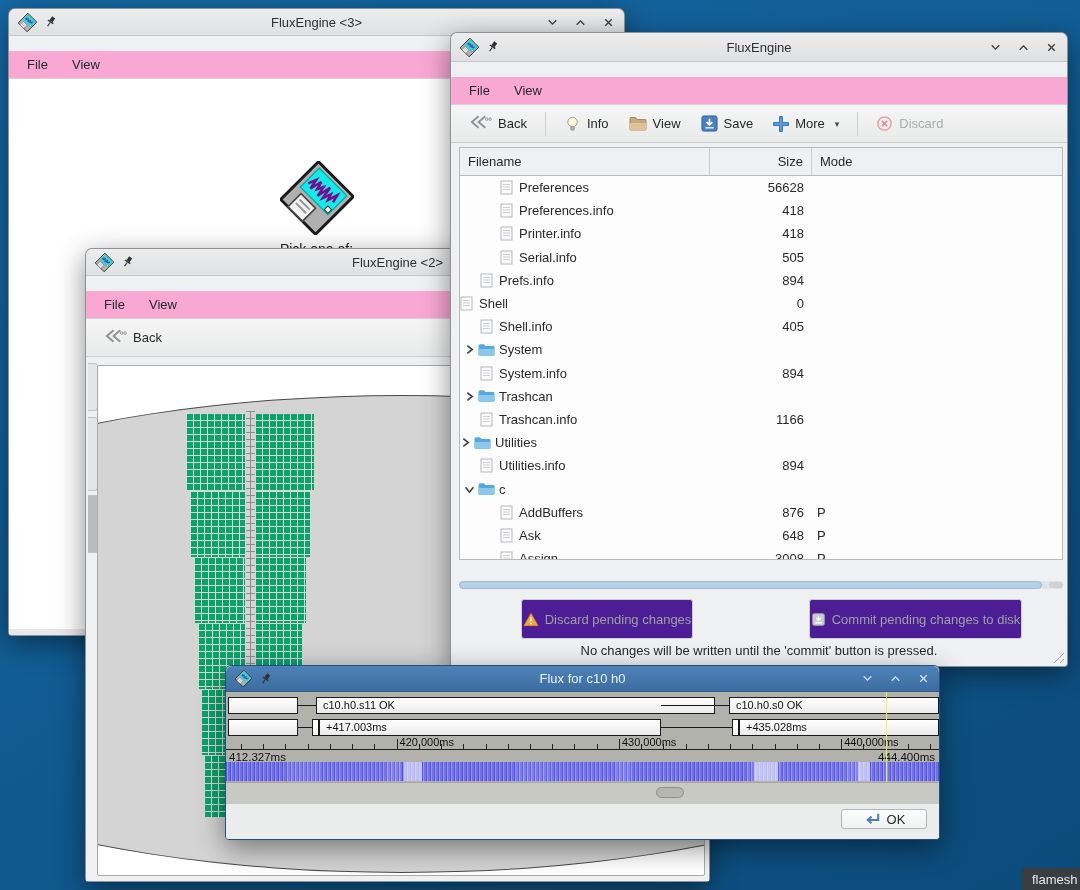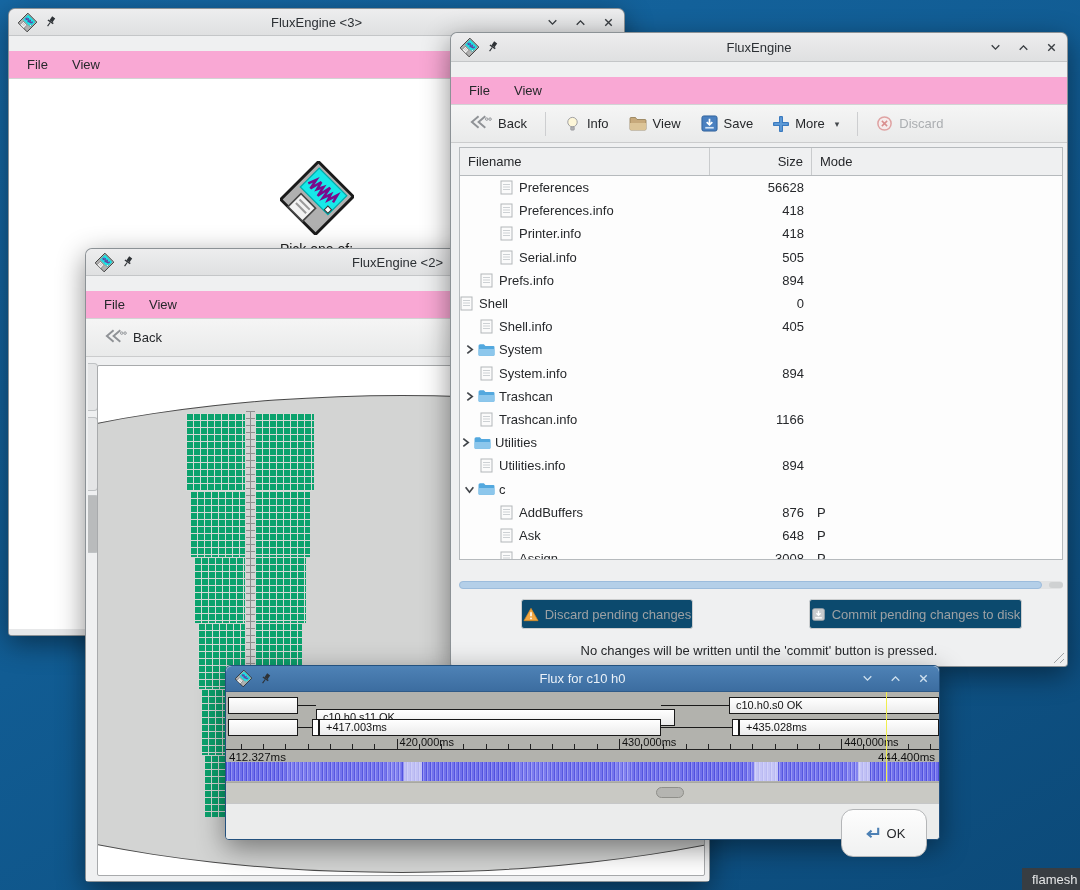--- a/index.html
+++ b/index.html
@@ -68,21 +68,21 @@
   .cname{width:250px;overflow:hidden;white-space:nowrap;}
   .csize{width:102px;justify-content:flex-end;padding-right:8px;}
   .cmode{flex:1;padding-left:5px;}
   .ch{width:11px;height:11px;flex:none;margin-right:3px;}
   .fi{width:13px;height:15px;flex:none;margin-right:6px;}
   .fo{width:17px;height:14px;flex:none;margin-right:4px;}
   .hscroll{position:absolute;left:8px;top:438px;width:604px;height:8px;background:#e2e3e4;border-radius:4px;}
   .hscroll .handle{position:absolute;left:0;top:0;height:8px;width:96.5%;background:#b4cfe8;
     border:1px solid #9cbcdc;border-radius:4px;box-sizing:border-box;}
   .hscroll .stub{position:absolute;right:0;top:1px;height:6px;width:14px;background:#cfd1d2;border-radius:3px;}
-  .bigbtn{position:absolute;top:456px;height:30px;background:#0c4a6e;border:1px solid #cbcdce;border-radius:3px;
+  .bigbtn{position:absolute;top:456px;height:40px;background:#4c1d95;border:1px solid #cbcdce;border-radius:3px;
     display:flex;align-items:center;justify-content:center;gap:6px;font-size:13px;color:#9da1a4;box-sizing:border-box;}
   .note{position:absolute;left:0;right:0;top:500px;text-align:center;font-size:13px;color:#26282b;}
   
   .win4{left:225px;top:665px;width:715px;height:175px;z-index:4;border-radius:6px 6px 4px 4px;
     border:1px solid #23517e;display:flex;flex-direction:column;}
   .fluxtitle{height:25px;background:linear-gradient(#4e82b6,#3c6da0);border-bottom:1px solid #2f5a87;
     border-radius:6px 6px 0 0;display:flex;align-items:center;padding:0 9px;gap:7px;position:relative;}
   .fluxtitle .title{position:absolute;left:0;right:0;text-align:center;font-size:13px;color:#eaf1f8;}
   .fluxcanvas{height:90px;position:relative;background:#b2b2ad;overflow:hidden;flex:none;}
   .fbox{position:absolute;height:17px;border:1px solid #1a1a1a;background:linear-gradient(#fff,#ebebeb);
@@ -97,22 +97,22 @@
   .redge{position:absolute;top:59px;font-size:11.5px;color:#111;}
   .fluxband{position:absolute;left:0;top:70px;width:713px;height:19px;
     background:repeating-linear-gradient(90deg,rgba(50,50,215,.6) 0 1px,rgba(160,160,248,.6) 1px 2px,rgba(100,100,235,.6) 2px 4px),
       repeating-linear-gradient(90deg,#8080ea 0 60px,#a2a2f3 60px 95px,#8c8cee 95px 160px,#b2b2f6 160px 175px,#8787ec 175px 230px);}
   .bandlight{position:absolute;top:70px;height:19px;background:rgba(235,235,250,.65);}
   .fluxcursor{position:absolute;top:0;width:1px;height:90px;background:#f0ee4e;}
   .fluxscroll{height:20px;background:#c9c9c4;border-top:1px solid #a8a8a2;position:relative;flex:none;}
   .pill{position:absolute;left:430px;top:4px;width:28px;height:11px;background:#b5b5b1;
     border:1px solid #8f8f8a;border-radius:6px;box-sizing:border-box;}
   .fluxfoot{flex:1;background:#ebecec;border-top:1px solid #c6c7c8;position:relative;border-radius:0 0 3px 3px;}
-  .okbtn{position:absolute;left:615px;top:5px;width:86px;height:48px;background:linear-gradient(#fdfdfd,#f0f1f1);
-    border:1px solid #b4b6b8;border-radius:12px;display:flex;align-items:center;justify-content:center;gap:5px;
+  .okbtn{position:absolute;left:615px;top:5px;width:86px;height:20px;background:linear-gradient(#fdfdfd,#f0f1f1);
+    border:1px solid #b4b6b8;border-radius:3px;display:flex;align-items:center;justify-content:center;gap:5px;
     font-size:13px;color:#26282b;box-sizing:border-box;}
   
   .tooltip{position:absolute;left:1022px;top:868px;width:70px;height:22px;background:#383d42;color:#e6e7e8;
     font-size:13px;display:flex;align-items:center;padding-left:10px;overflow:hidden;white-space:nowrap;z-index:6;}
 </style>
 </head>
 <body>
 
 <div class="window win1">
   <div class="titlebar">
@@ -647,21 +647,21 @@
     <svg viewBox="0 0 12 12">
             <path d="M3 3 L9 9 M9 3 L3 9" stroke="currentColor" stroke-width="1.3"></path>
           </svg>
         </span>
 </span>
   </div>
   <div class="fluxcanvas">
 
     <div class="fbox" style="left:2px;top:5px;width:70px"></div>
     <div class="fline" style="left:72px;top:13px;width:18px"></div>
-    <div class="fbox" style="left:90px;top:17px;width:359px">
+    <div class="fbox" style="left:90px;top:5px;width:399px">
       <span class="flabel">c10.h0.s11 OK</span>
     </div>
     <div class="fline" style="left:435px;top:13px;width:68px"></div>
     <div class="fbox" style="left:503px;top:5px;width:210px">
       <span class="flabel">c10.h0.s0 OK</span>
     </div>
 
     <div class="fbox" style="left:2px;top:27px;width:70px"></div>
     <div class="fline" style="left:72px;top:35px;width:14px"></div>
     <div class="fmini" style="left:86px;top:27px"></div>

